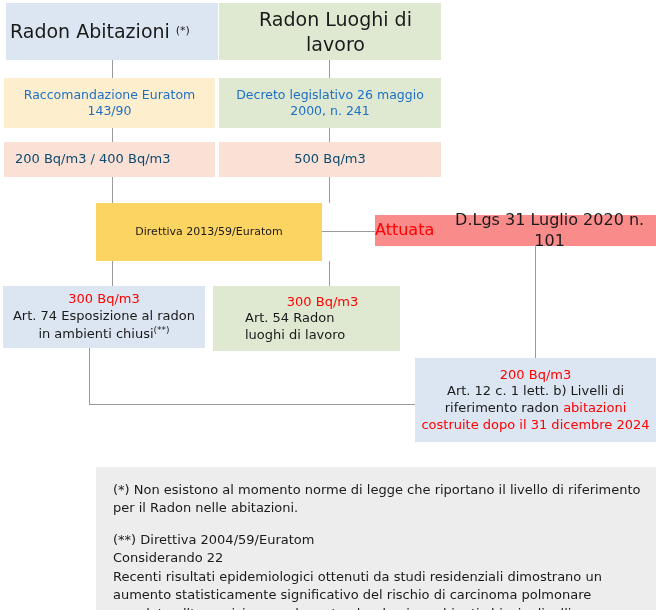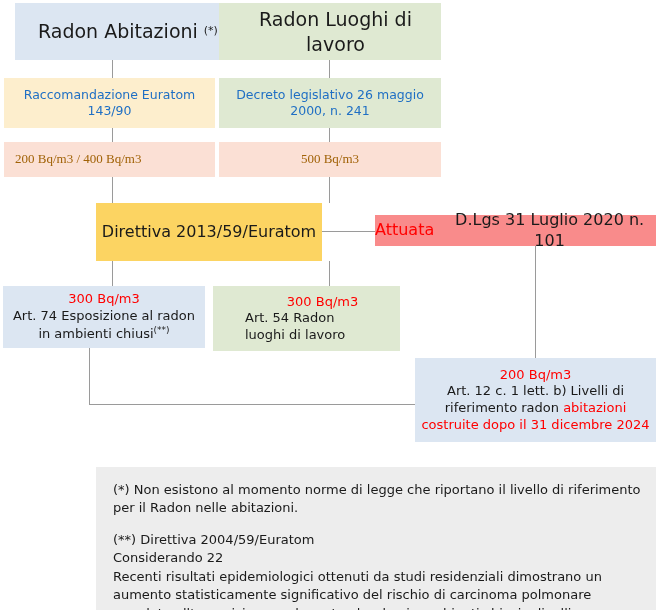--- a/index.html
+++ b/index.html
@@ -38,26 +38,26 @@
   
   .hdr {
     font-size: 19px;
     color: #1a1a1a;
   }
   .hdr .sup {
     font-size: 11px;
     vertical-align: super;
   }
   #box-radon-abitazioni {
-    left: 15px; top: 3px; width: 212px; height: 57px;
+    left: 6px; top: 3px; width: 212px; height: 57px;
     background: #dce6f2;
     flex-direction: row;
     align-items: center;
     justify-content: flex-start;
-    padding-left: 23px;
+    padding-left: 4px;
   }
   #box-radon-lavoro {
     left: 219px; top: 3px; width: 222px; height: 57px;
     background: #dfe9d2;
     flex-direction: row;
     align-items: center;
     justify-content: flex-start;
     padding-left: 11px;
   }
 
@@ -71,40 +71,39 @@
     background: #fdeecd;
   }
   #box-decreto {
     left: 219px; top: 78px; width: 222px; height: 50px;
     background: #dfe9d2;
   }
 
   
   .value {
     font-size: 13px;
-    color: #a16207;
-    font-family: Liberation Serif, serif;
+    color: #0c4a6e;
   }
   #box-val-200-400 {
     left: 4px; top: 142px; width: 211px; height: 35px;
     background: #fbe0d5;
     flex-direction: row;
     justify-content: flex-start;
     padding-left: 11px;
   }
   #box-val-500 {
     left: 219px; top: 142px; width: 222px; height: 35px;
     background: #fbe0d5;
   }
 
   
   #box-direttiva {
     left: 96px; top: 203px; width: 226px; height: 58px;
     background: #fcd462;
-    font-size: 16px;
+    font-size: 11px;
     color: #1a1a1a;
   }
 
   
   #box-attuata {
     left: 375px; top: 215px; width: 281px; height: 31px;
     background: #f98b8b;
     flex-direction: row;
     justify-content: center;
     font-size: 16px;

